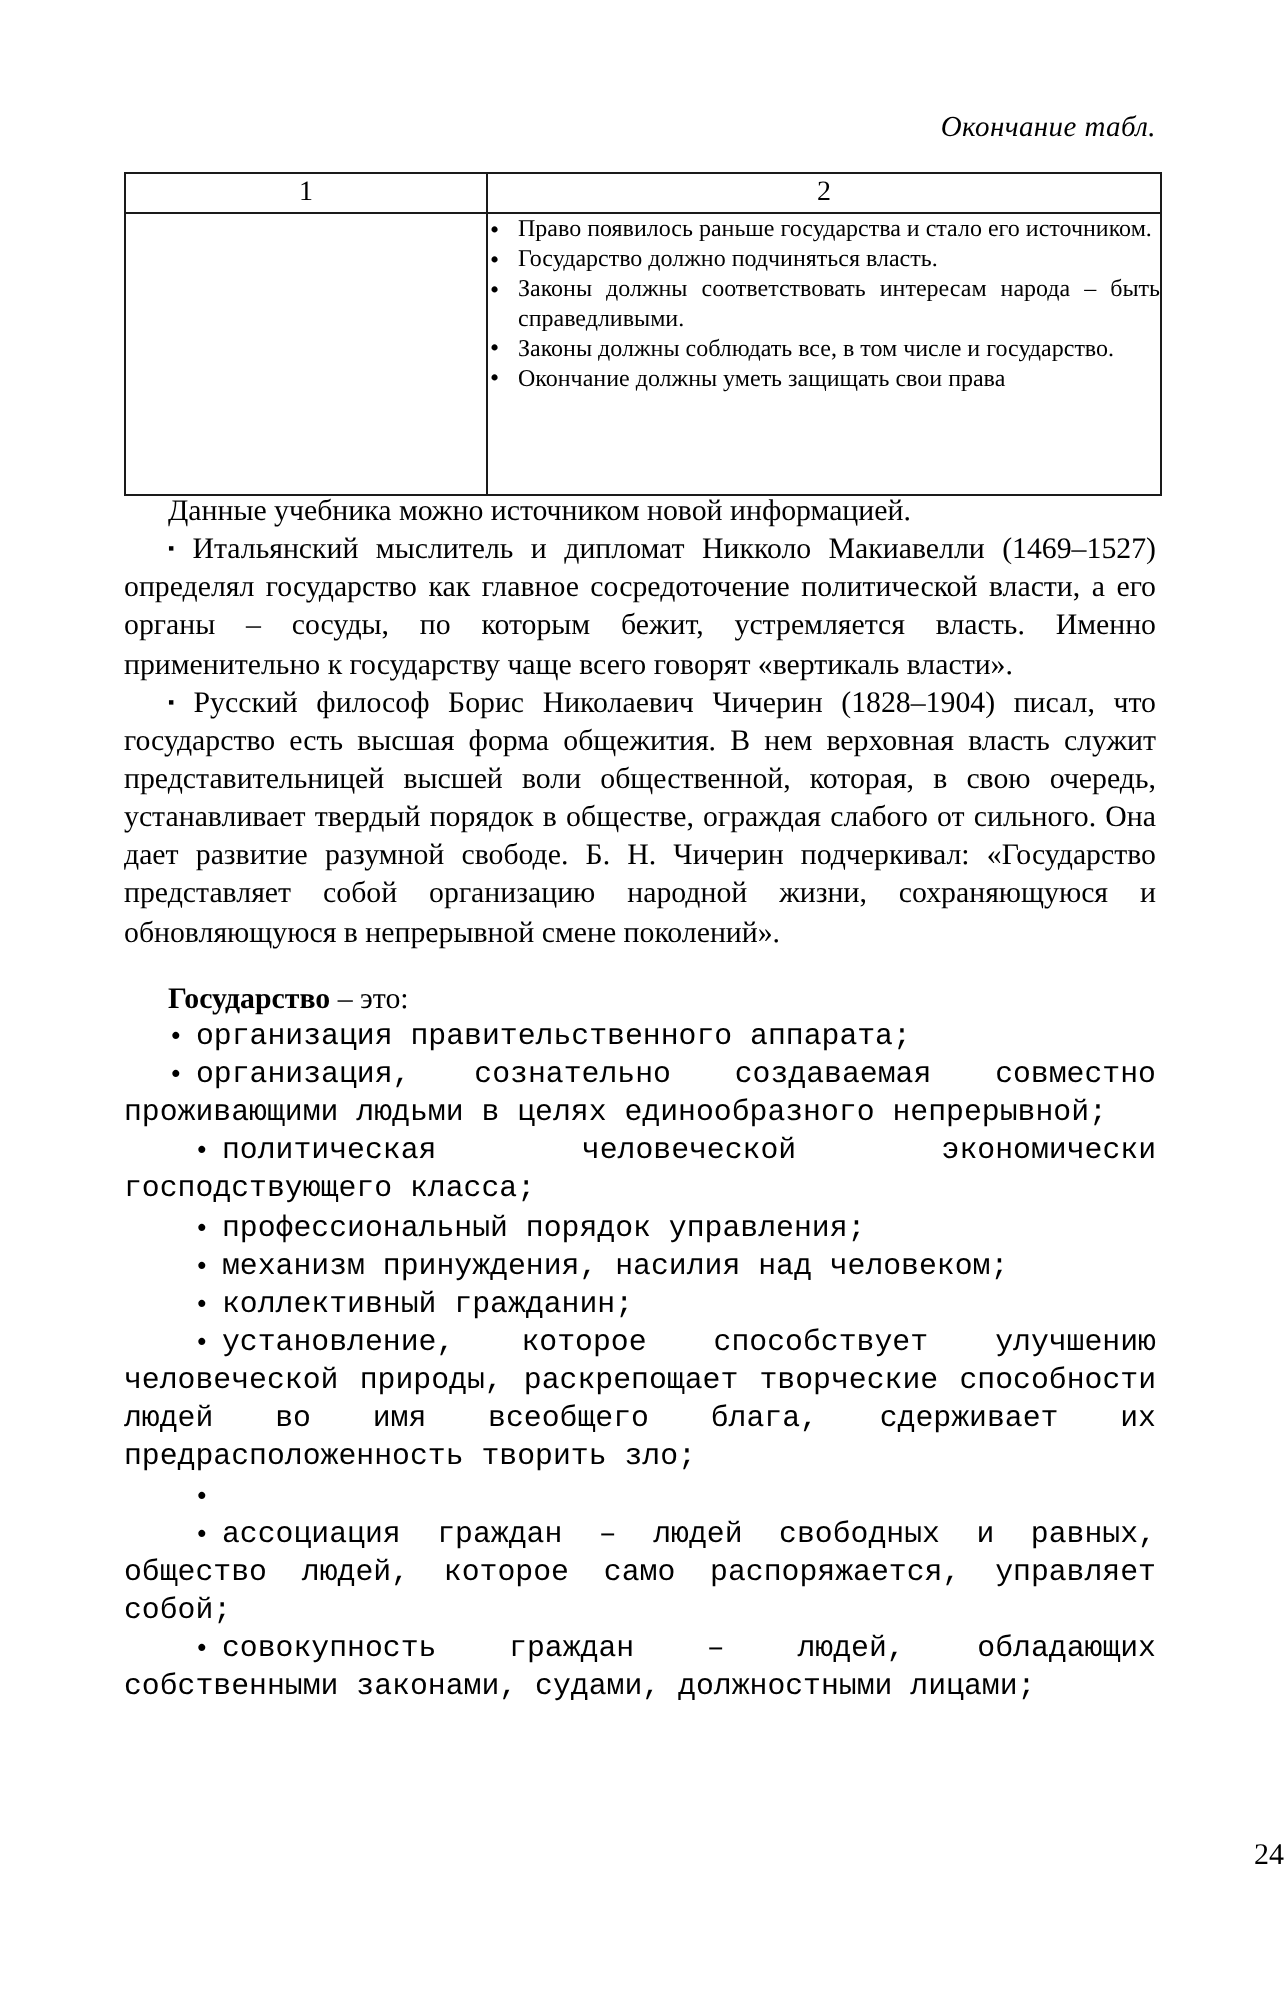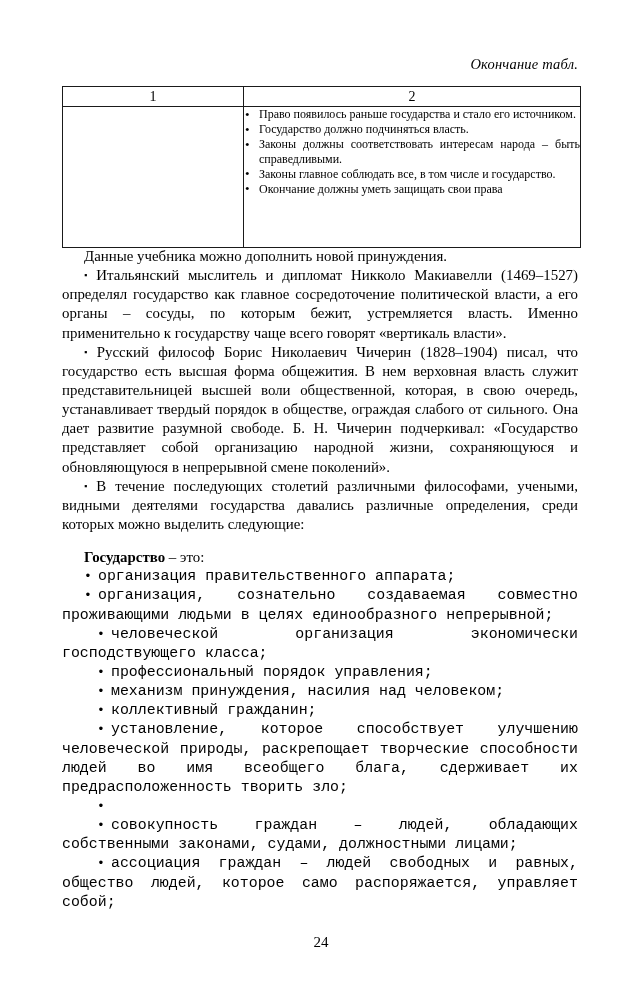--- a/index.html
+++ b/index.html
@@ -146,23 +146,22 @@
     font-size: 13px;
   }
   ul.def-list.deep li { text-indent: 35px; }
 
   
   .folio {
     position: absolute;
     left: 0;
     top: 920px;
     width: 642px;
-    text-align: center;
+    text-align: right;
     font-size: 15px;
-    margin-top: 14px;
   }
 </style>
 </head>
 <body>
 
 <div class="page">
 
   <div class="running-head">Окончание табл.</div>
 
   <div class="tbl-wrap">
@@ -174,54 +173,53 @@
         </tr>
       </thead>
       <tbody>
         <tr>
           <td class="cell-empty"></td>
           <td class="cell-list">
             <ul>
               <li>Право появилось раньше государства и стало его источником.</li>
               <li>Государство должно подчиняться власть.</li>
               <li>Законы должны соответствовать интересам народа – быть справедливыми.</li>
-              <li>Законы главное соблюдать все, в том числе и государство.</li>
+              <li>Законы должны соблюдать все, в том числе и государство.</li>
               <li>Окончание должны уметь защищать свои права</li>
             </ul>
           </td>
         </tr>
       </tbody>
     </table>
   </div>
 
   <div class="body-text">
 
-    <p>Данные учебника можно дополнить новой принуждения.</p>
+    <p>Данные учебника можно источником новой информацией.</p>
 
     <p><span class="sq-bullet"></span><span>Итальянский мыслитель и дипломат Никколо Макиавелли (1469–1527) определял государство как главное сосредоточение политической власти, а его органы – сосуды, по которым бежит, устремляется власть. Именно применительно к государству чаще всего говорят «вертикаль власти».</span></p>
 
     <p><span class="sq-bullet"></span><span>Русский философ Борис Николаевич Чичерин (1828–1904) писал, что государство есть высшая форма общежития. В нем верховная власть служит представительницей высшей воли общественной, которая,  в свою очередь, устанавливает твердый порядок в обществе, ограждая слабого от сильного. Она дает развитие разумной свободе. Б. Н. Чичерин подчеркивал: «Государство представляет собой организацию народной жизни, сохраняющуюся и обновляющуюся в непрерывной смене поколений».</span></p>
 
-    <p><span class="sq-bullet"></span><span>В течение последующих столетий различными философами, учеными, видными деятелями государства давались различные определения, среди которых можно выделить следующие:</span></p>
 
     <p class="section-head"><b>Государство</b><span> – это:</span></p>
 
     <ul class="def-list">
       <li><span class="bl"></span><span>организация правительственного аппарата;</span></li>
       <li><span class="bl"></span><span>организация, сознательно создаваемая совместно проживающими людьми в целях единообразного непрерывной;</span></li>
     </ul>
 
     <ul class="def-list deep">
-      <li><span class="bl"></span><span>человеческой организация экономически господствующего класса;</span></li>
+      <li><span class="bl"></span><span>политическая человеческой экономически господствующего класса;</span></li>
       <li><span class="bl"></span><span>профессиональный порядок управления;</span></li>
       <li><span class="bl"></span><span>механизм принуждения, насилия над человеком;</span></li>
       <li><span class="bl"></span><span>коллективный гражданин;</span></li>
       <li><span class="bl"></span><span>установление, которое способствует улучшению человеческой природы, раскрепощает творческие способности людей во имя всеобщего блага, сдерживает их предрасположенность творить зло;</span></li>
       <li><span class="bl"></span></li>
+      <li><span class="bl"></span><span>ассоциация граждан – людей свободных и равных, общество людей, которое само распоряжается, управляет собой;</span></li>
       <li><span class="bl"></span><span>совокупность граждан – людей, обладающих собственными законами, судами, должностными лицами;</span></li>
-      <li><span class="bl"></span><span>ассоциация граждан – людей свободных и равных, общество людей, которое само распоряжается, управляет собой;</span></li>
     </ul>
 
   </div>
 
   <div class="folio">24</div>
 
 </div>
 
 </body></html>

